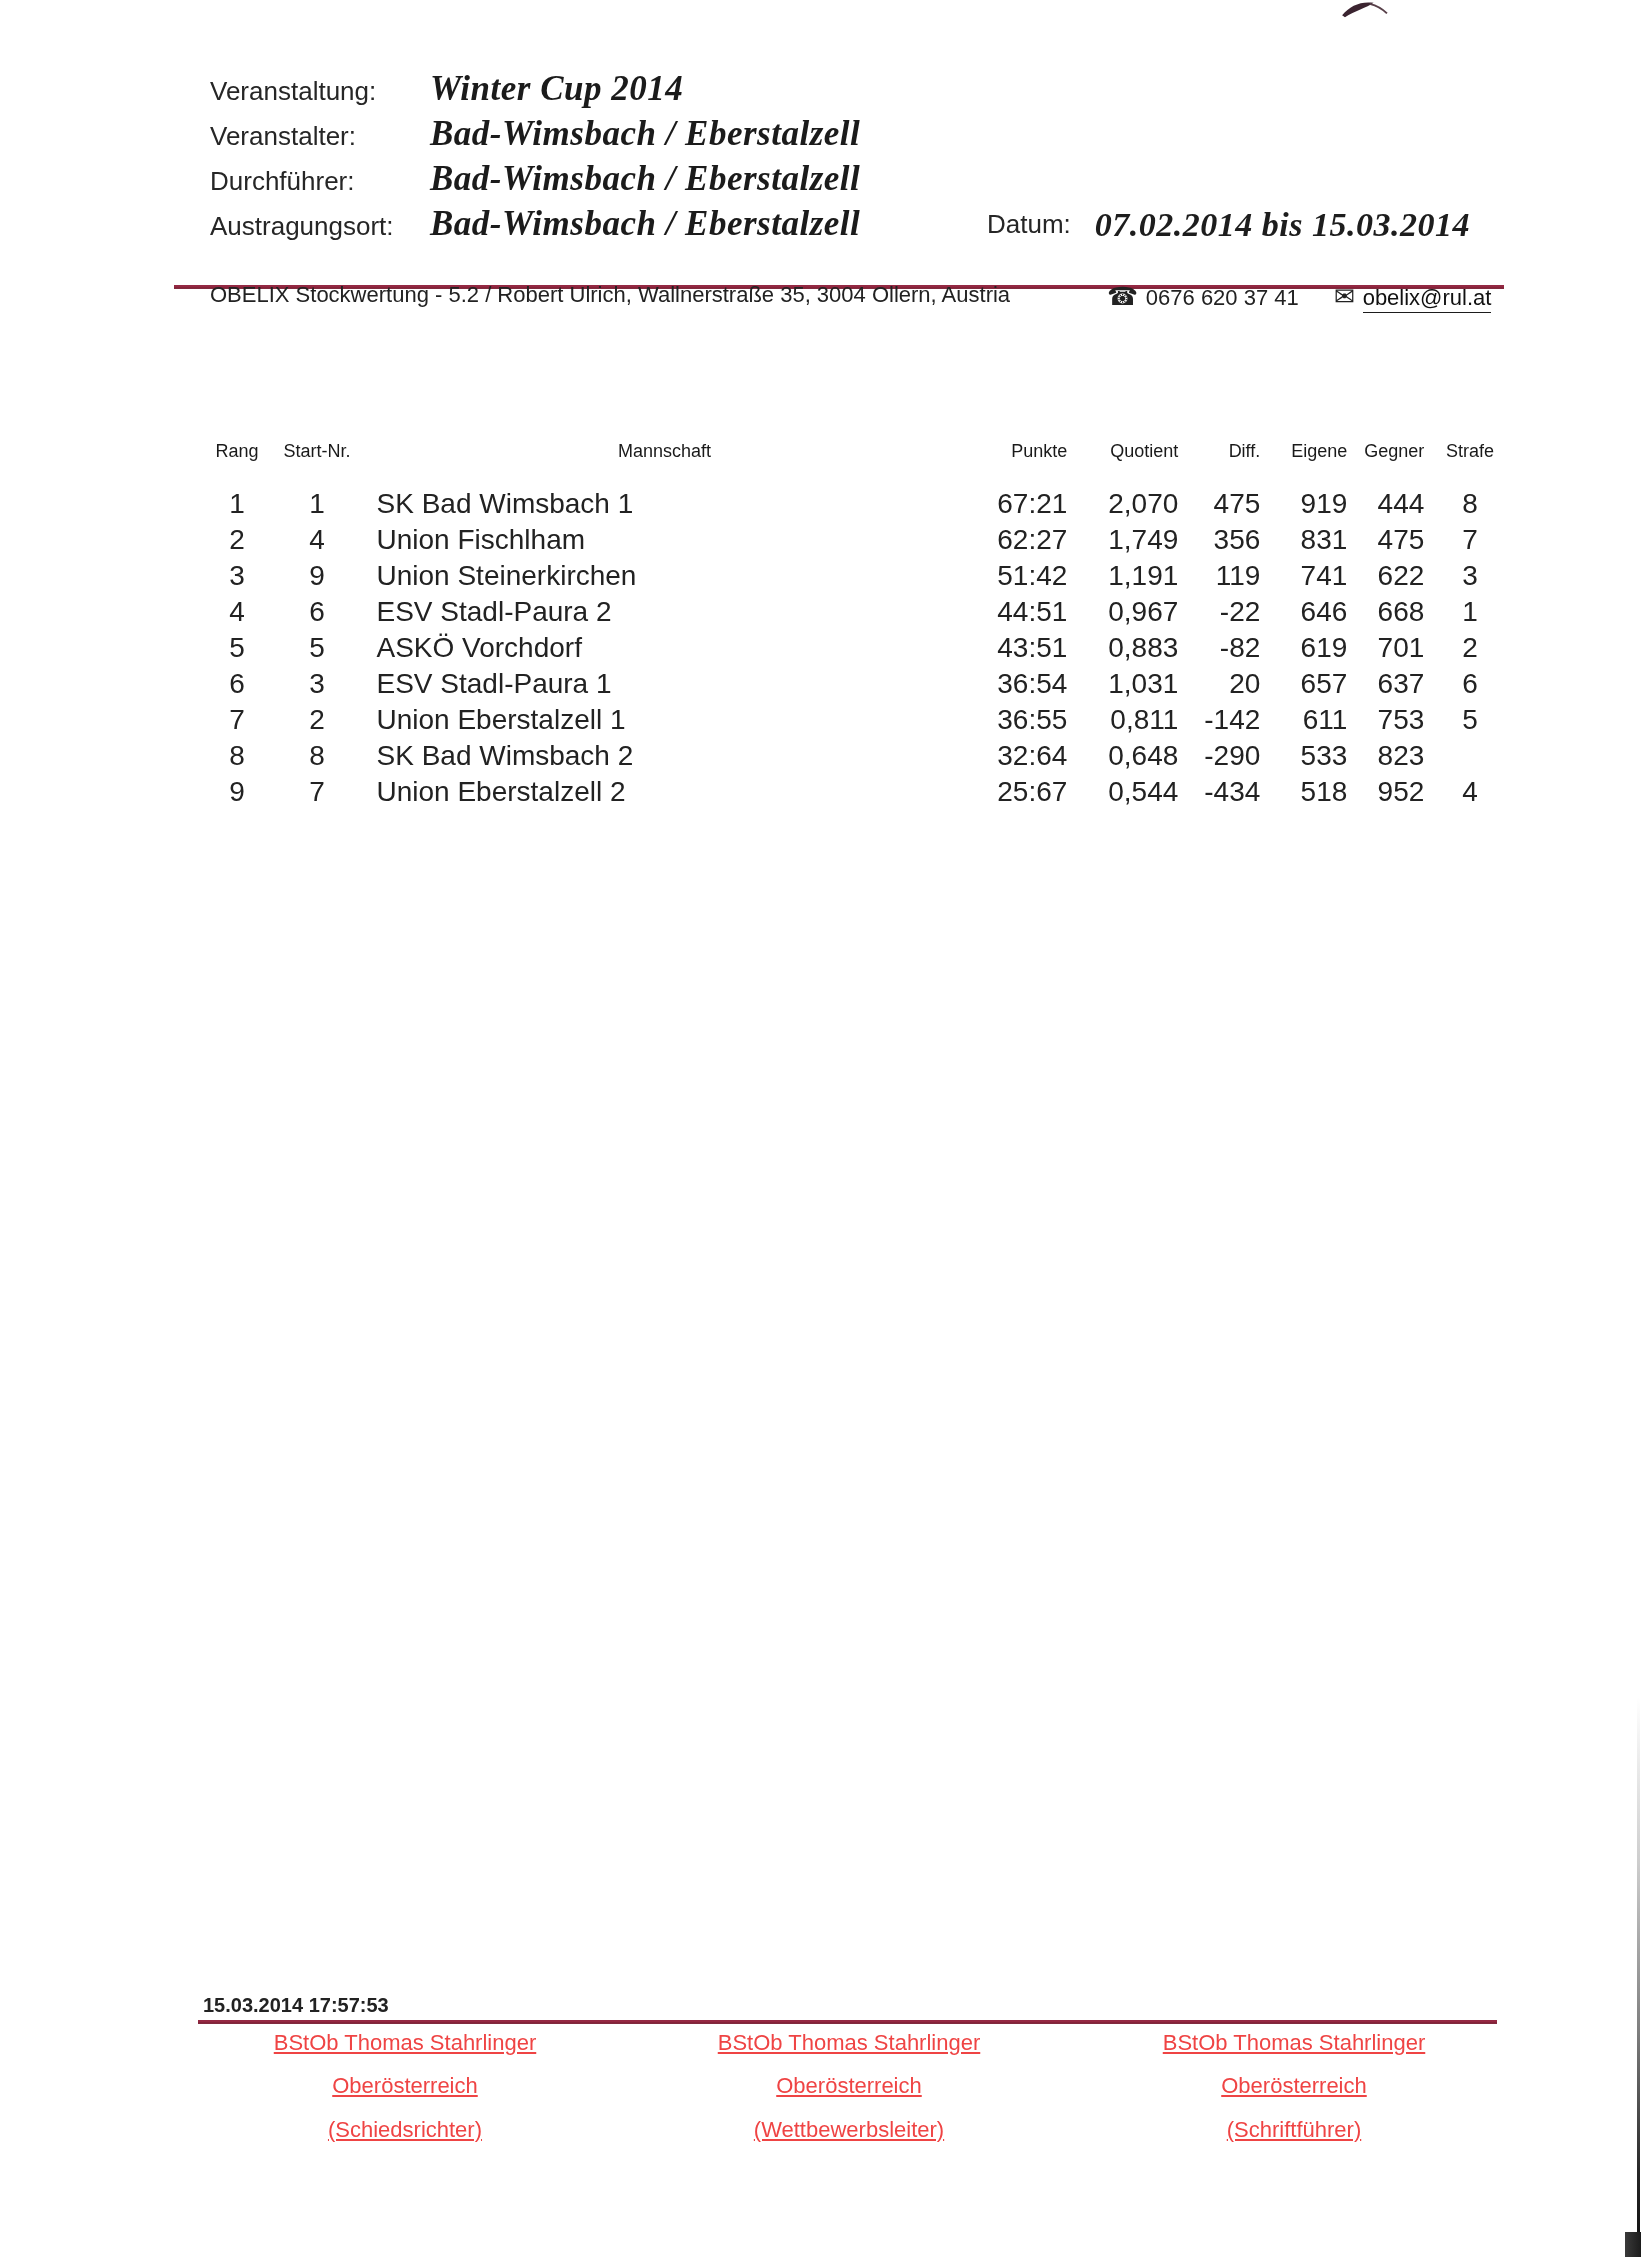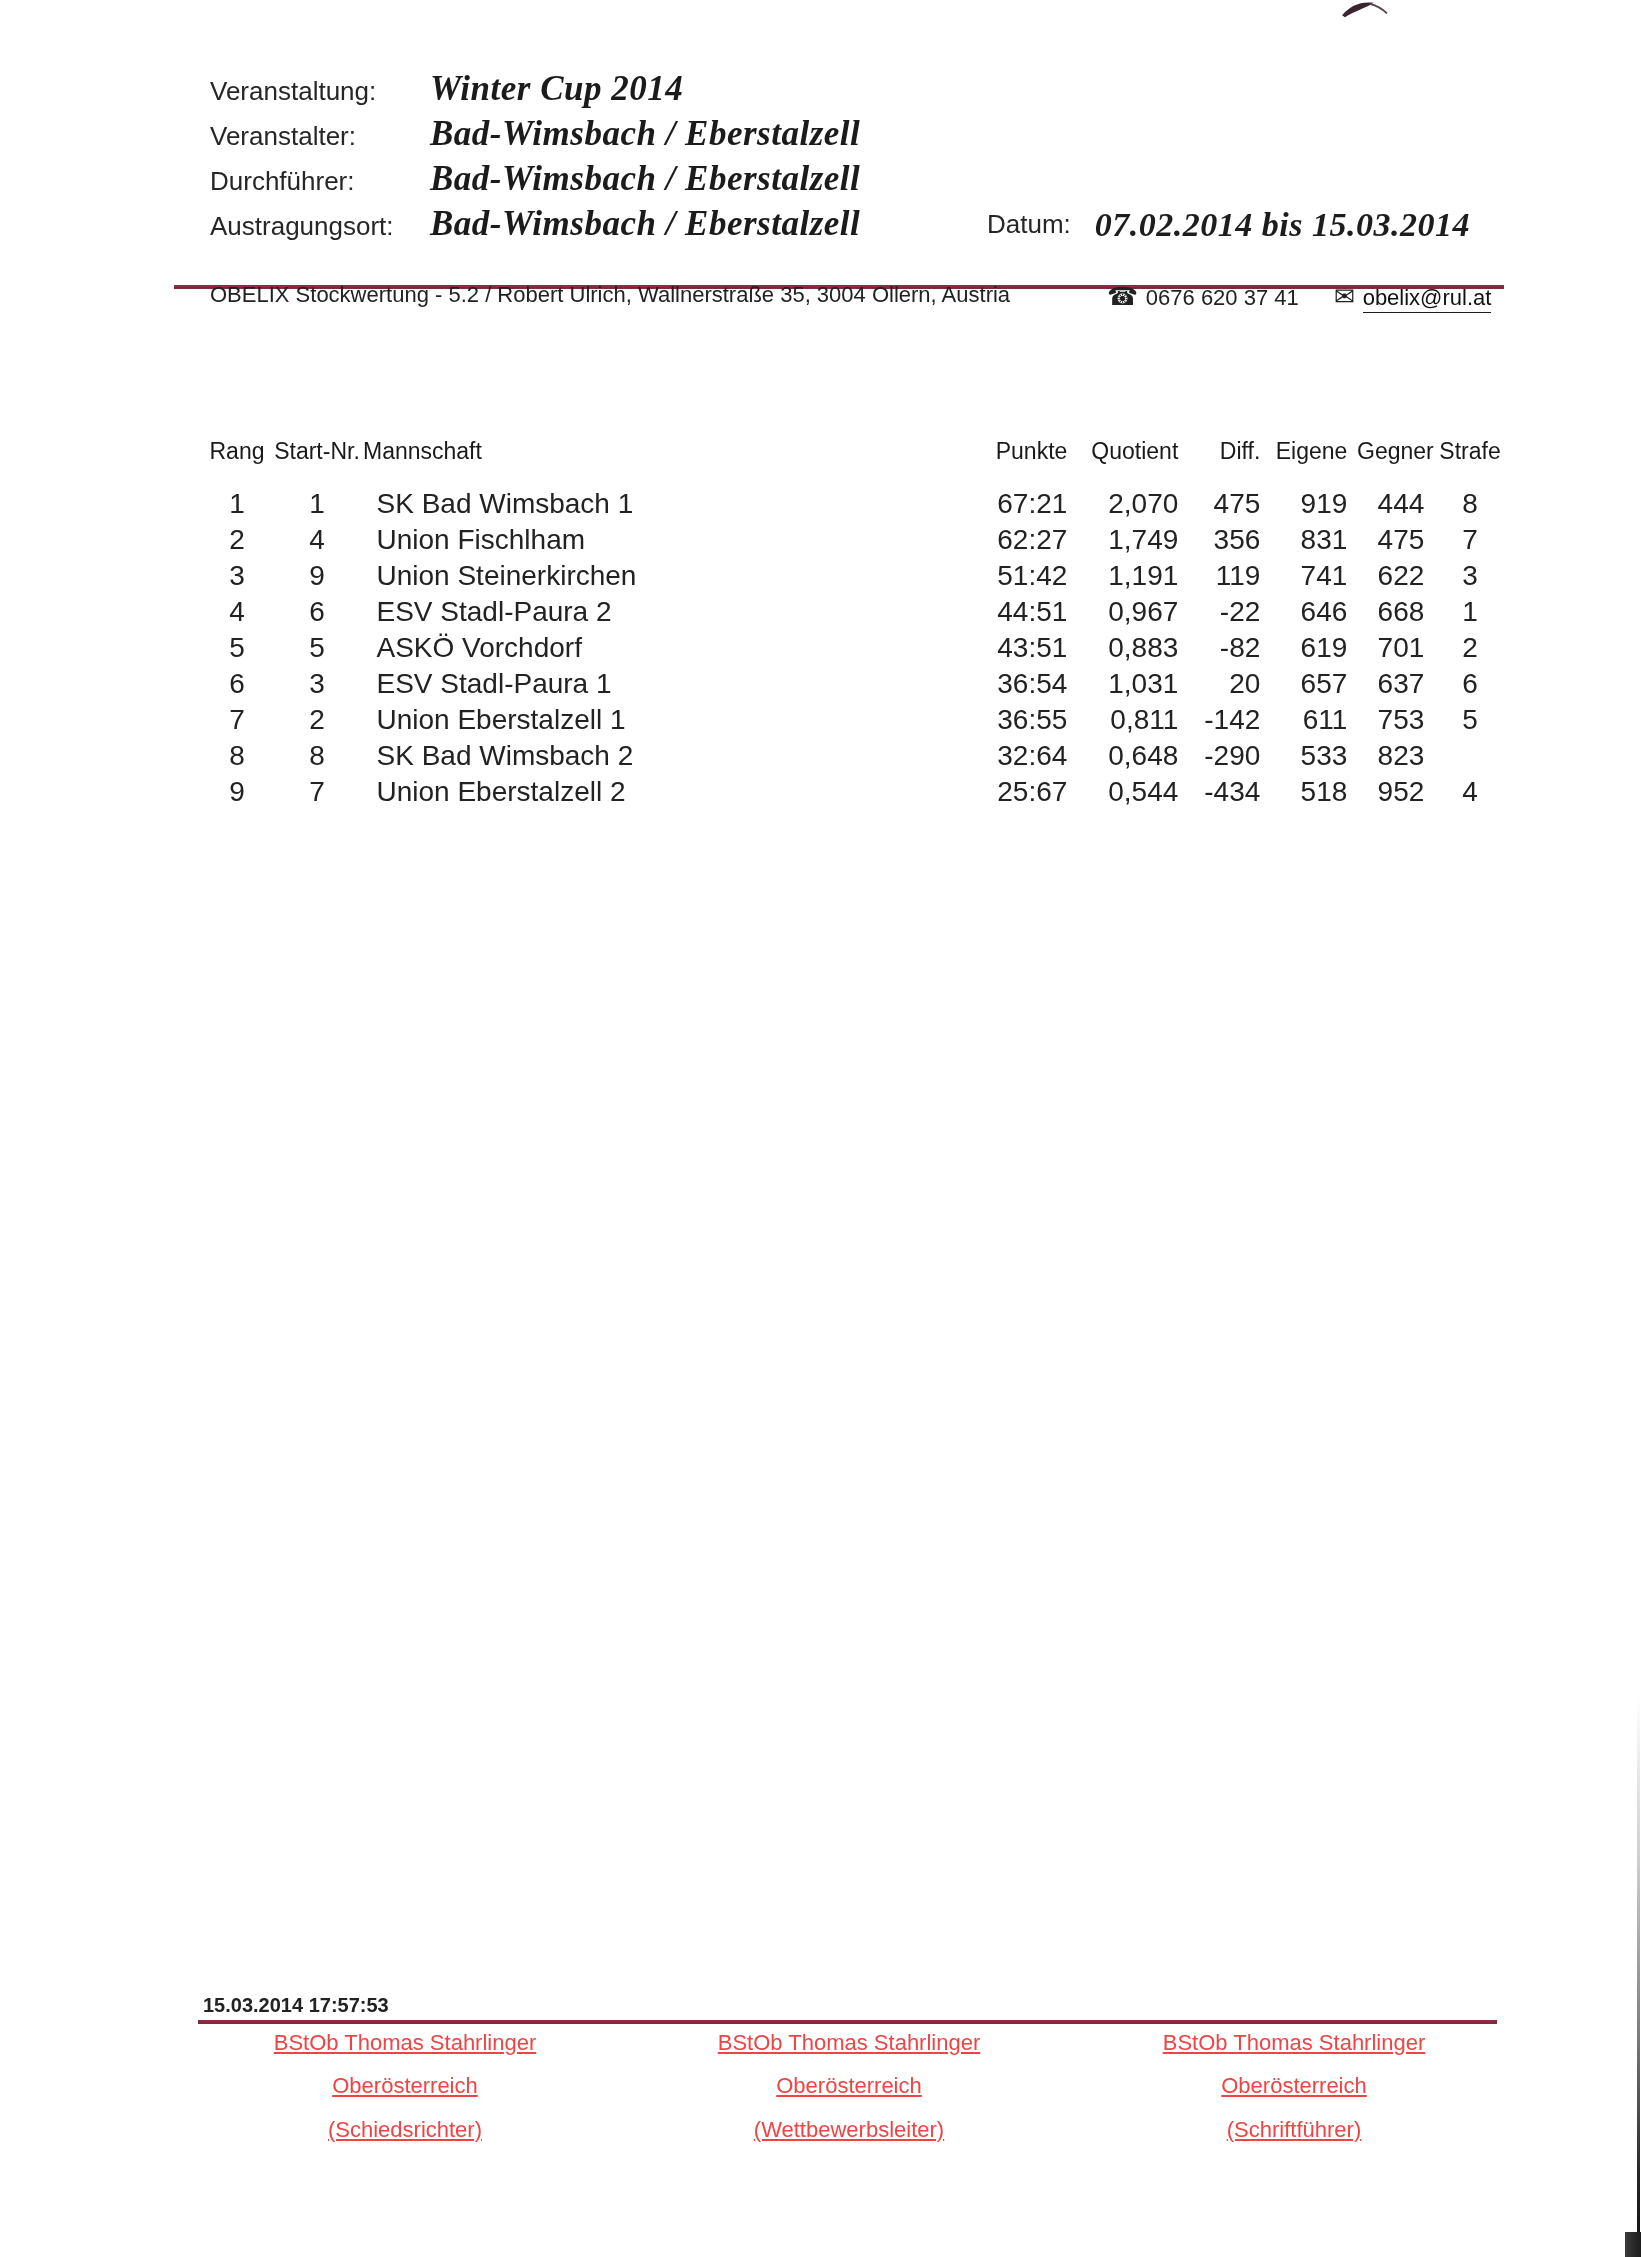--- a/index.html
+++ b/index.html
@@ -35,26 +35,26 @@
   .email-glyph { font-size:25px; margin-right:7.7px; }
   .email-text { border-bottom:1.9px solid #1d1d1d; padding-bottom:2px; color:#111; }
   
   .page-title {
     position:absolute; left:0; top:370px; width:1634px; text-align:center;
     font-size:50px; font-weight:bold; font-style:italic; color:#222; letter-spacing:1px;
   }
   
   .results { position:absolute; left:203px; top:436px; width:1303px; }
   .trow { display:grid; grid-template-columns:68px 92px 603px 111px 111px 82px 87px 77px 72px; }
-  .thead { font-size:23px; line-height:31px; color:#1a1a1a; margin-bottom:19.3px; }
+  .thead { font-size:18px; line-height:31px; color:#1a1a1a; margin-bottom:19.3px; }
   .tbody .trow { font-size:28px; line-height:36px; color:#222; }
   .a-c { text-align:center; }
   .a-l { text-align:left; padding-left:13.5px; }
   .a-r { text-align:right; padding-right:9.7px; }
-  .thead .h2 { padding-left:0; }
+  .thead .h2 { text-align:center; padding-left:0; }
   
   .print-timestamp { position:absolute; left:203px; top:1994px; font-size:20px; color:#222;font-weight:bold; }
   .sig-block { position:absolute; top:2030px; width:434px; text-align:center; font-size:22px; color:#ef4444;text-decoration:underline; }
   .sig-1 { left:188px; } .sig-2 { left:632px; } .sig-3 { left:1077px; }
   .sig-line { line-height:25px; margin-bottom:18.3px; white-space:nowrap; }
   
   .artifact-pen { position:absolute; left:1340px; top:0; }
   .edge-line { position:absolute; left:1637px; top:1697px; width:2.9px; height:560px;
     background:linear-gradient(180deg, rgba(70,70,70,0) 0%, rgba(110,110,110,0.35) 30%, rgba(70,70,70,0.7) 60%, #262626 85%, #0d0d0d 100%); }
   .corner-block { position:absolute; left:1625px; top:2232px; width:16.4px; height:25px;

